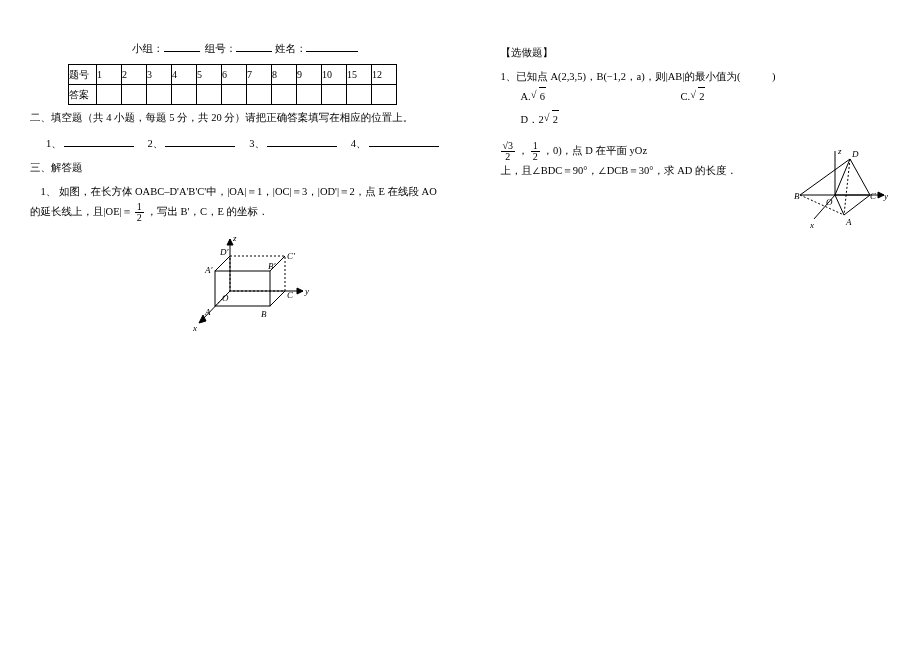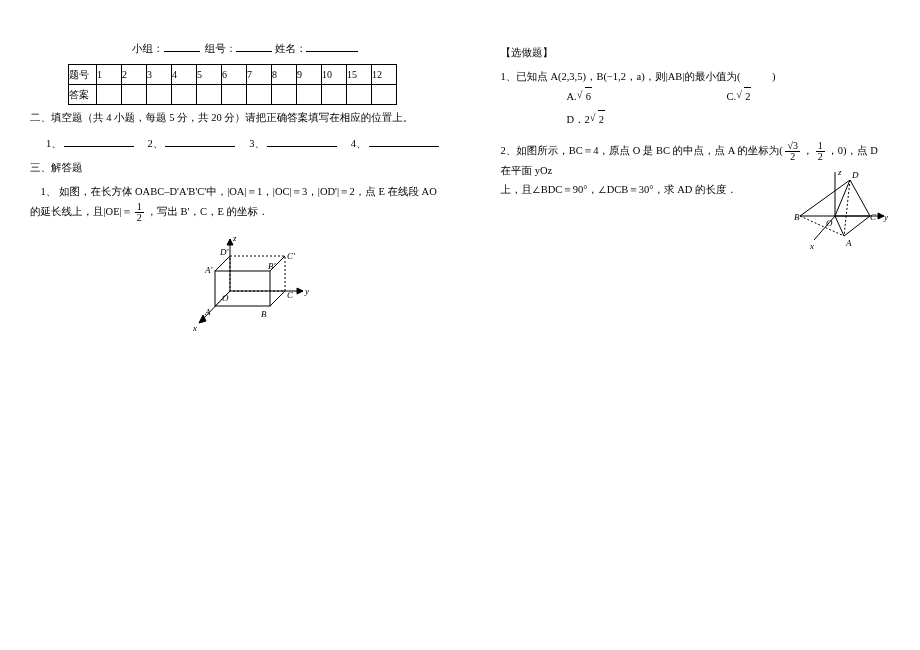--- a/index.html
+++ b/index.html
@@ -40,21 +40,21 @@
     .fill-line { margin: 10px 0; text-align: center; }
     .fill-blank { display:inline-block; border-bottom:1px solid #000; min-width:70px; height:12px; margin: 0 6px 0 2px;}
     .q { margin: 8px 0 6px 0; line-height: 1.8; }
     .q .indent { text-indent: 1em; display:block;font-family:Liberation Serif, serif; }
     .frac { display:inline-block; vertical-align:middle; text-align:center; font-size:10px; line-height:1; }
     .frac .n { display:block; border-bottom:1px solid #000; padding:0 2px; }
     .frac .d { display:block; padding:0 2px; }
     .sqrt { display:inline-block; position:relative; padding-left:8px; }
     .sqrt::before { content:"√"; position:absolute; left:0; top:-1px; }
     .sqrt .rad { border-top:1px solid #000; padding:0 1px; display:inline-block; }
-    .opts { margin-left: 66px; display:flex; flex-wrap:wrap;align-items:center; }
+    .opts { margin-left: 20px; display:flex; flex-wrap:wrap;align-items:center; }
     .opts .opt { width: 160px; margin-bottom:3px; }
     .fig { text-align:center; margin: 8px 0 20px 0; }
     .fig svg { display:inline-block; }
     .rfig { float:right; margin: 4px 0 8px 8px; }
   </style>
 </head>
 <body>
 
 <div class="col col-left">
 
@@ -170,21 +170,20 @@
       <div class="opt">
         <span>C.</span><span class="sqrt"><span class="rad">2</span></span>
       </div>
       <div class="opt">
         <span>D．2</span><span class="sqrt"><span class="rad">2</span></span>
       </div>
     </div>
   </div>
 
   <div class="q">
-    <span>2、如图所示，BC＝4，原点 O 是 BC 的中点，点 A 的坐标为(</span>
     <span class="frac"><span class="n">√3</span><span class="d">2</span></span>
     <span>，</span>
     <span class="frac"><span class="n">1</span><span class="d">2</span></span>
     <span>，0)，点 D 在平面 yOz</span>
     <div class="rfig">
       <svg width="110" height="95" viewBox="0 0 110 95">
         <g stroke="#000" stroke-width="1" fill="none">
 
           <line x1="55" y1="50" x2="55" y2="6"></line>
           <line x1="55" y1="50" x2="104" y2="50"></line>

